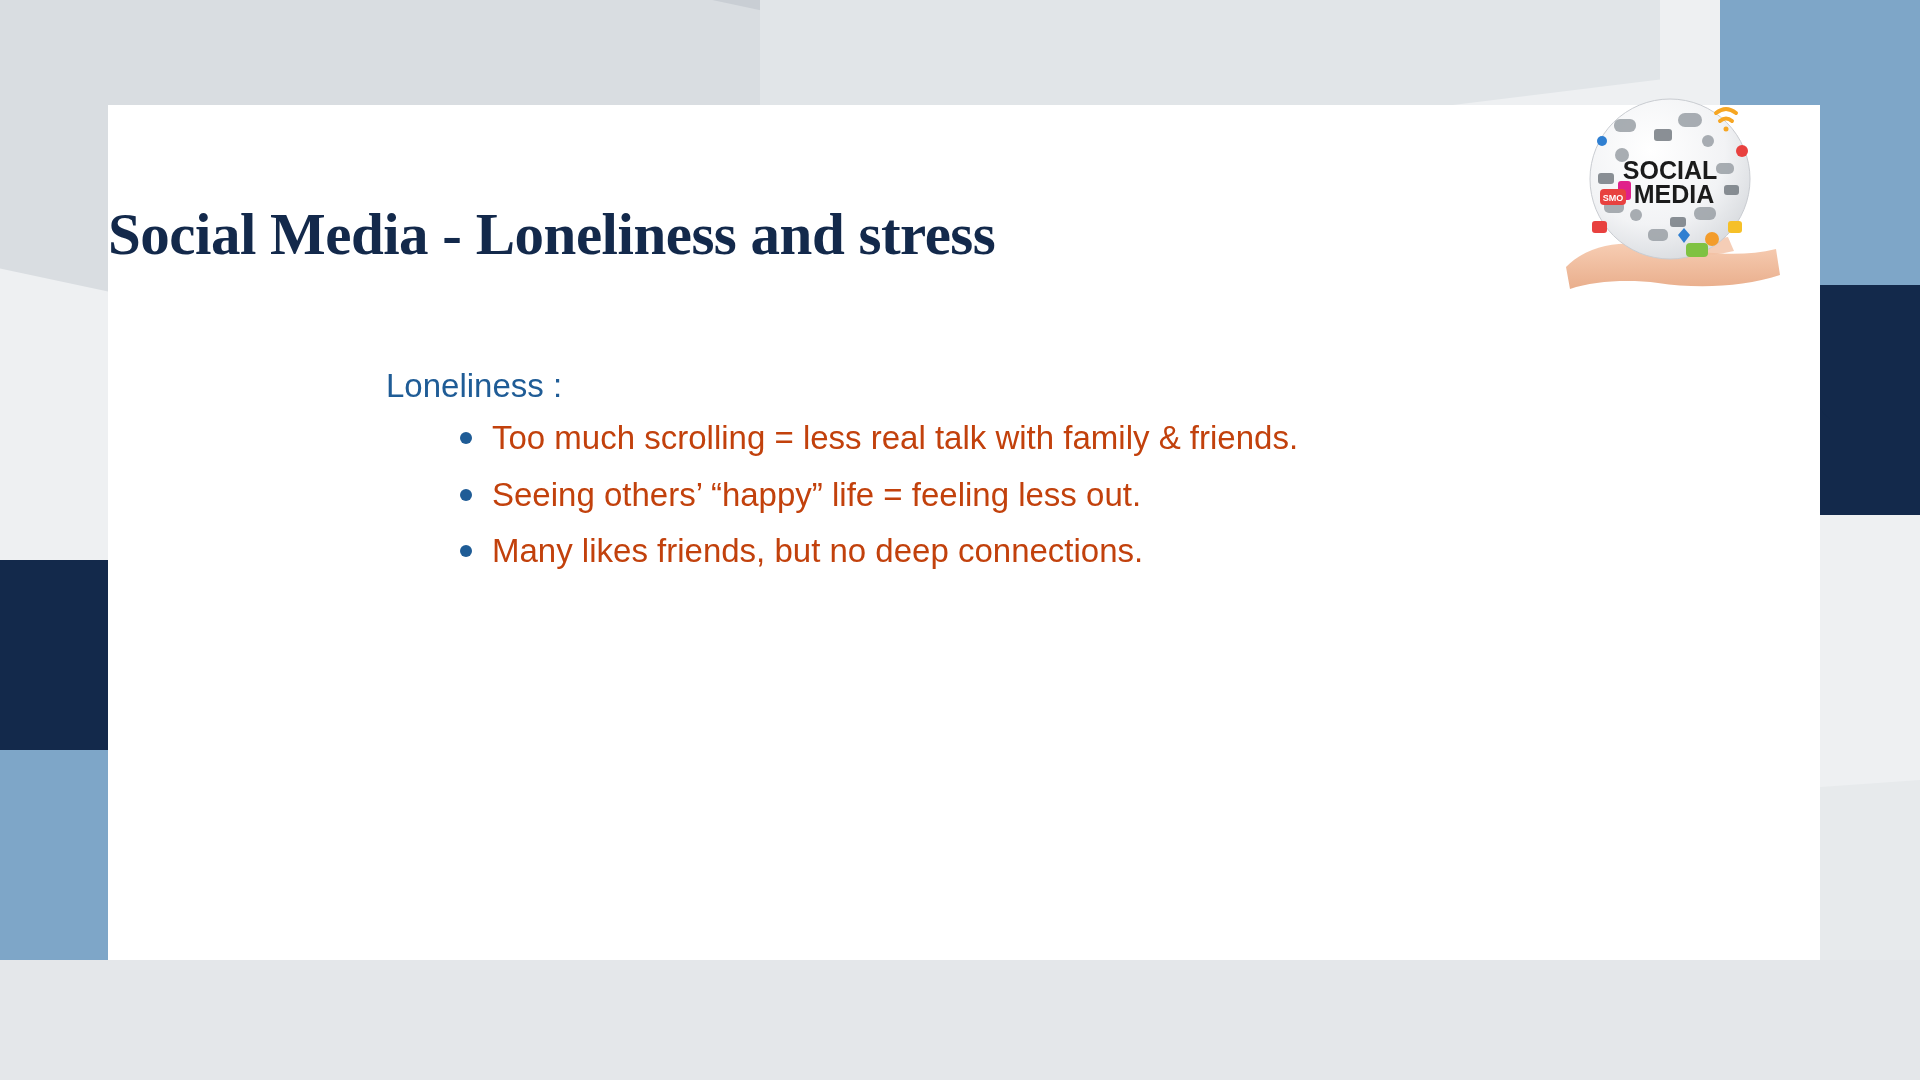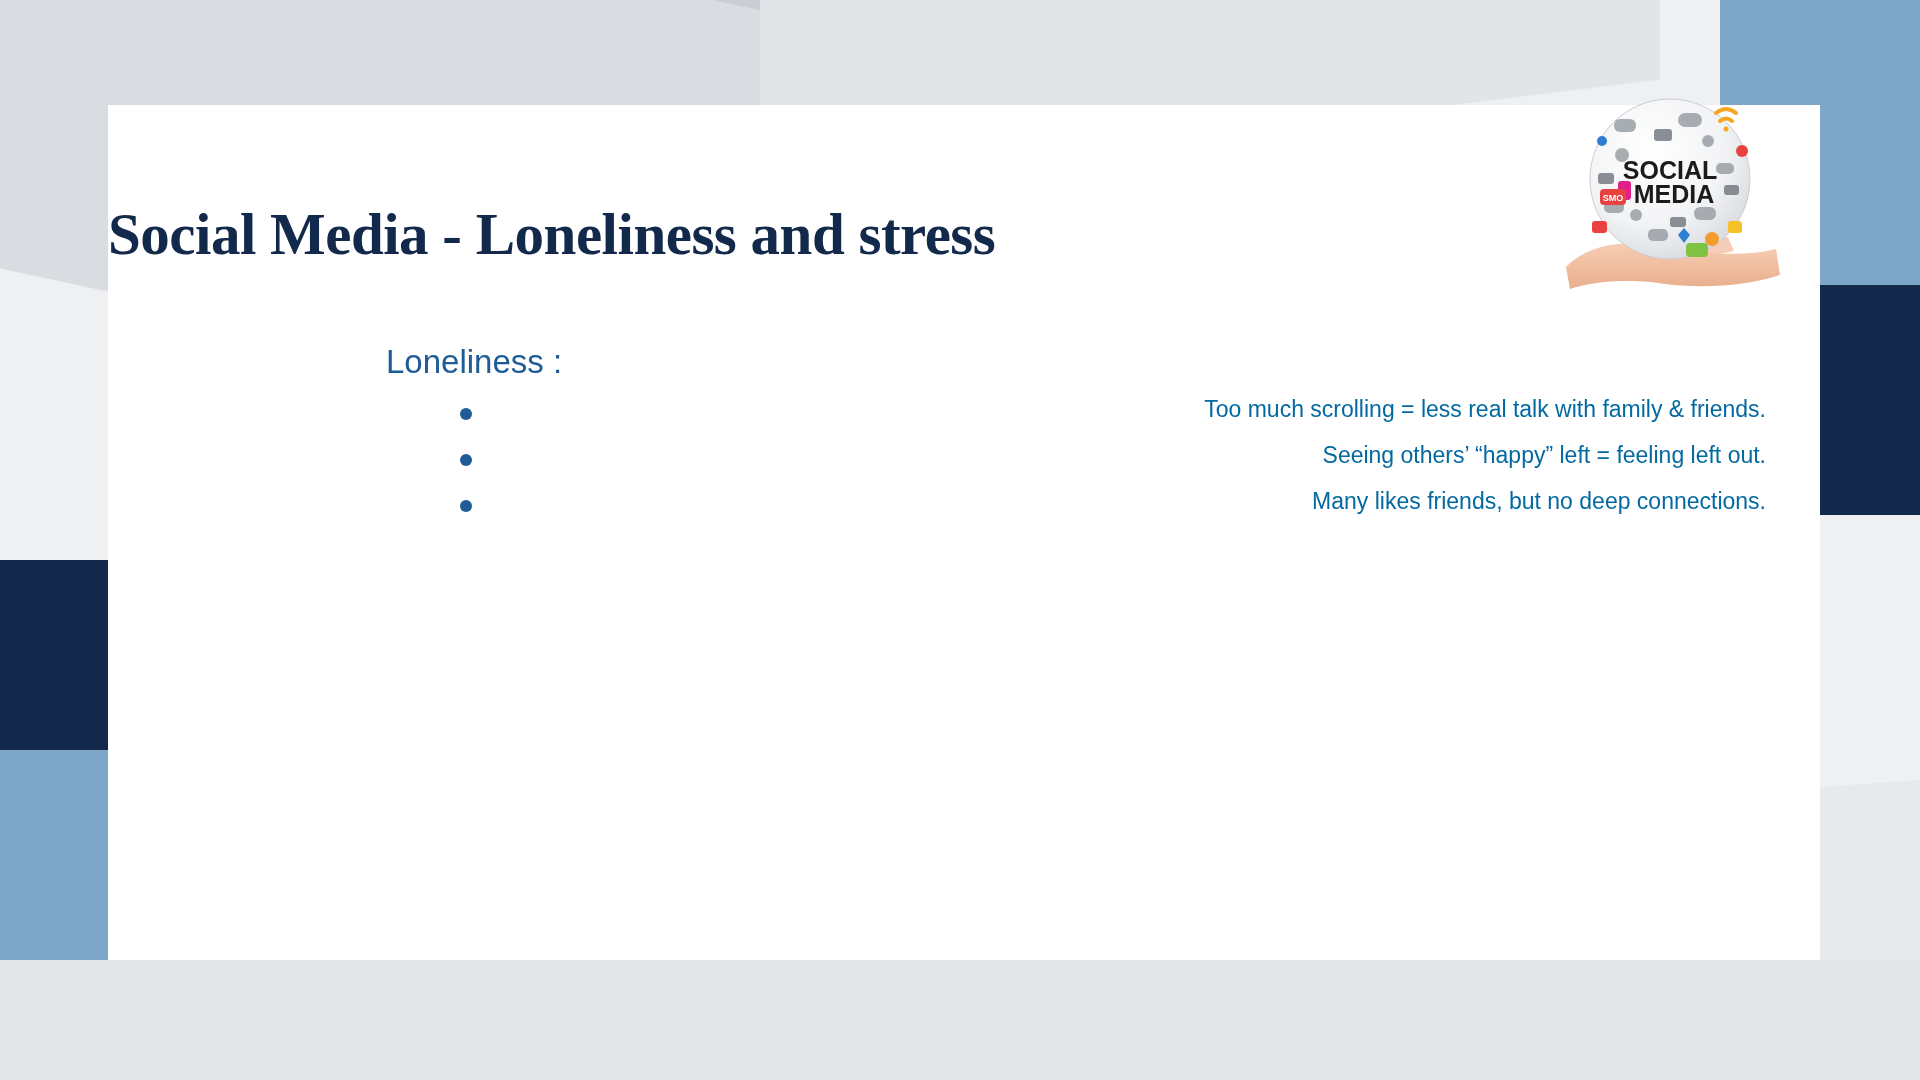--- a/index.html
+++ b/index.html
@@ -149,42 +149,41 @@
   #content {
     position: absolute;
     left: 278px;
     top: 230px;
     width: 1380px;
     color: #1f5c96;
     font-size: 33px;
     line-height: 1.0;
   }
 
-  .group { margin-bottom: 0; }
+  .group { margin-bottom: 0; margin-top: 24px; }
 
   .group-head {
     color: #1f5c96;
     font-size: 33px;
     padding: 10px 0 8px 0;
     font-family: "Liberation Sans", sans-serif;
   }
 
   ul.bullets {
     list-style: none;
     margin: 0;
     padding: 0 0 0 70px;
   }
 
   ul.bullets li {
     position: relative;
-    font-size: 23px;
-    color: #0369a1;
+    font-size: 33px;
+    color: #c2410c;
     padding: 11px 0 11px 36px;
     line-height: 1.05;
-    text-align: right;
   }
 
   ul.bullets li::before {
     content: "";
     position: absolute;
     left: 4px;
     top: 22px;
     width: 12px;
     height: 12px;
     border-radius: 50%;
@@ -273,21 +272,21 @@
         <text x="55" y="112" text-anchor="middle" font-family="Liberation Sans, sans-serif" font-size="9" font-weight="bold" fill="#ffffff">SMO</text>
       </svg>
     </div>
 
     <div id="content">
 
       <div class="group">
         <div class="group-head">Loneliness :</div>
         <ul class="bullets">
           <li>Too much scrolling = less real talk with family &amp; friends.</li>
-          <li>Seeing others’ “happy” left = feeling left out.</li>
+          <li>Seeing others’ “happy” life = feeling less out.</li>
           <li>Many likes friends, but no deep connections.</li>
         </ul>
       </div>
 
 
     </div>
   </div>
 </div>
 
 </body></html>

